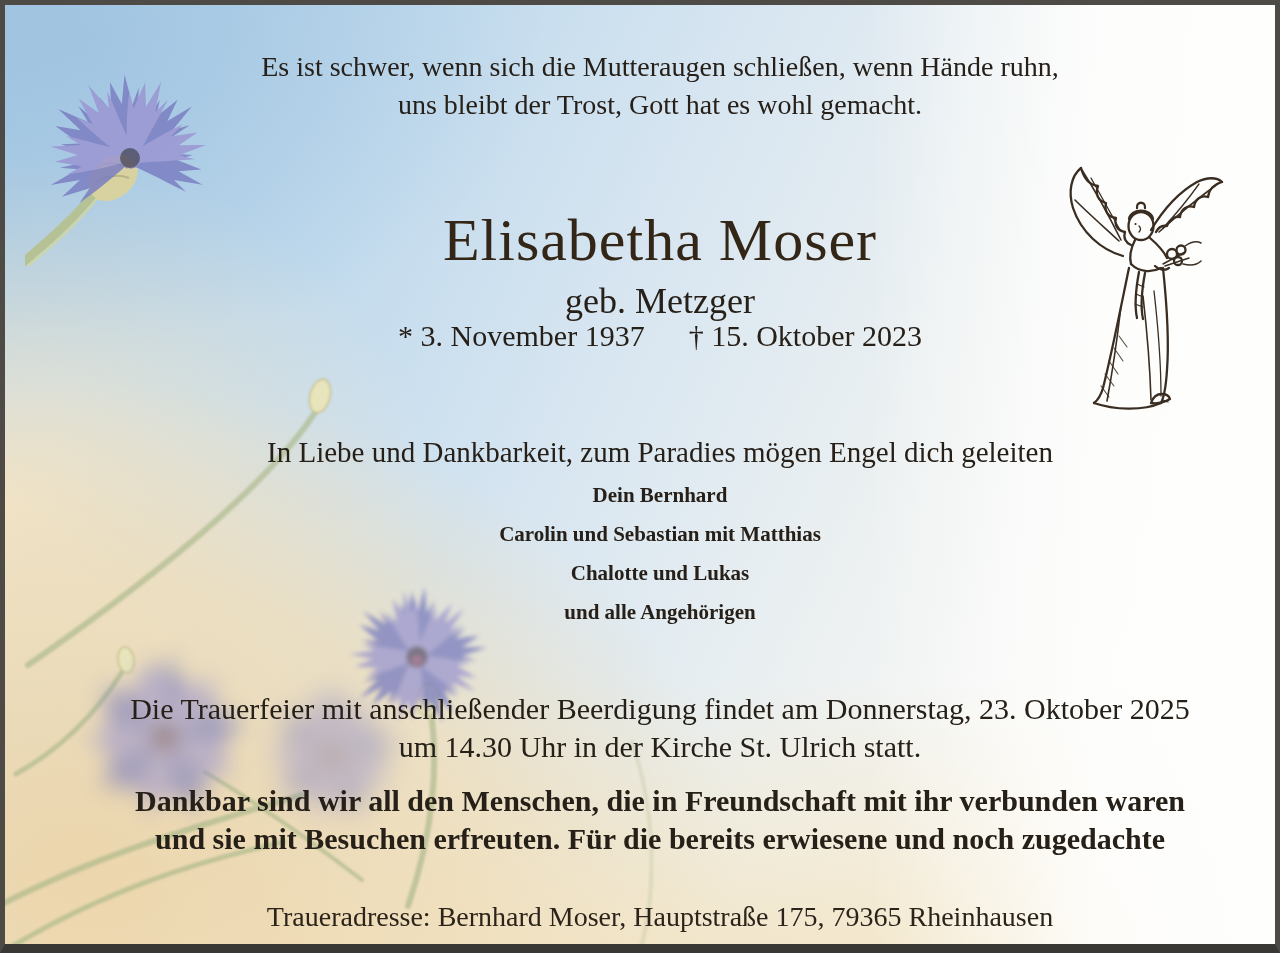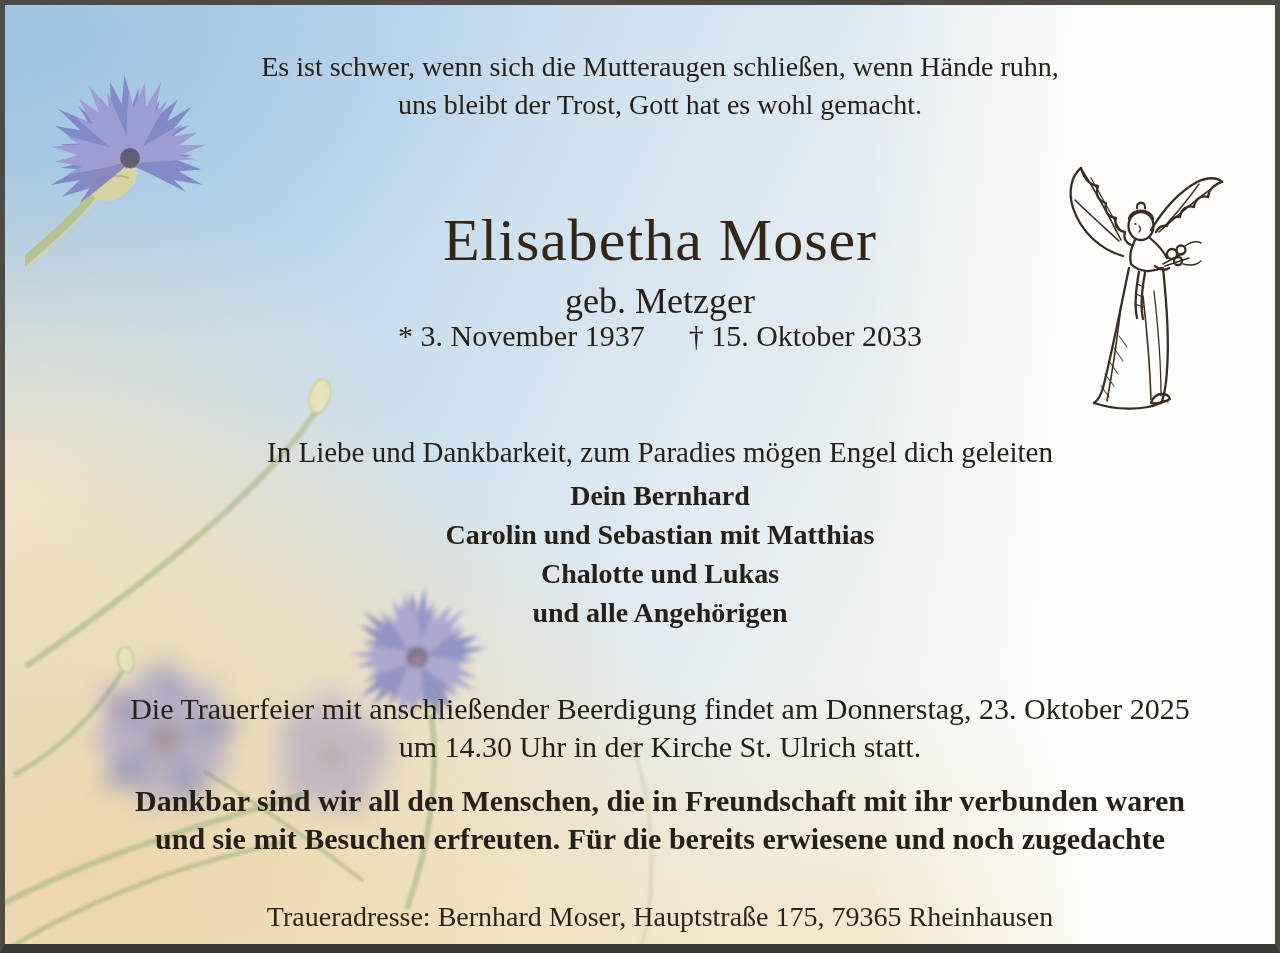--- a/index.html
+++ b/index.html
@@ -32,21 +32,21 @@
   .blur3{filter:blur(12px);opacity:.5;}
   .stems{filter:blur(1.2px);}
   
   .txt{position:absolute;left:0;right:0;text-align:center;color:#262019;white-space:nowrap;padding-left:40px;}
   .poem{top:48px;font-size:28px;line-height:38px;}
   .name{top:188px;font-size:60px;line-height:72px;font-weight:normal;color:#342617;letter-spacing:1px;margin-top:16px;}
   .maiden{top:280px;font-size:36px;}
   .dates{top:319px;font-size:30px;}
   .dates .gap{display:inline-block;width:44px;}
   .dedication{top:436px;font-size:29px;}
-  .mourners{top:476px;font-size:28px;line-height:39px;font-weight:bold;}
+  .mourners{top:476px;font-size:21px;line-height:39px;font-weight:bold;}
   .funeral{top:690px;font-size:30px;line-height:38px;}
   .thanks{top:782px;font-size:30px;line-height:38px;font-weight:bold;}
   .address{top:901px;font-size:28px;color:#2c241b;}
 </style>
 </head>
 <body>
 
 <svg width="0" height="0" style="position:absolute" aria-hidden="true">
   <defs>
     <symbol id="cf" viewBox="0 0 200 200">
@@ -176,21 +176,21 @@
 <div class="txt poem">
   <div>Es ist schwer, wenn sich die Mutteraugen schließen, wenn Hände ruhn,</div>
   <div>uns bleibt der Trost, Gott hat es wohl gemacht.</div>
 </div>
 
 <div class="txt name">Elisabetha Moser</div>
 
 <div class="txt maiden">geb. Metzger</div>
 
 <div class="txt dates">
-  <span>* 3. November 1937</span><span class="gap"></span><span>† 15. Oktober 2033</span>
+  <span>* 3. November 1937</span><span class="gap"></span><span>† 15. Oktober 2023</span>
 </div>
 
 <div class="txt dedication">In Liebe und Dankbarkeit, zum Paradies mögen Engel dich geleiten</div>
 
 <div class="txt mourners">
   <div>Dein Bernhard</div>
   <div>Carolin und Sebastian mit Matthias</div>
   <div>Chalotte und Lukas</div>
   <div>und alle Angehörigen</div>
 </div>

